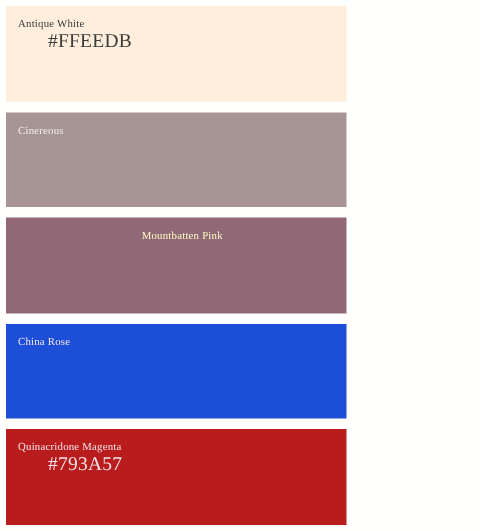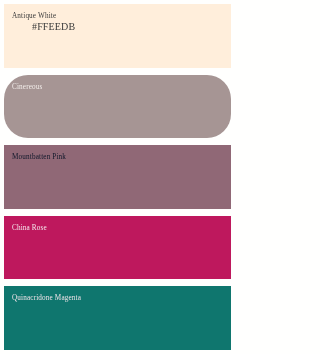--- a/index.html
+++ b/index.html
@@ -32,46 +32,47 @@
     justify-content: flex-start;
     overflow: hidden;
   }
   .swatch-name {
     font-size: 7.2px;
     line-height: 9.5px;
     letter-spacing: 0.15px;
     white-space: nowrap;
   }
   .swatch-hex {
-    font-size: 10px;
+    font-size: 13px;
     line-height: 9.5px;
     letter-spacing: 0.15px;
     white-space: nowrap;
     padding-left: 20px;
   }
 </style>
 </head>
 <body style="background: rgb(255, 255, 254);">
 
 <div class="palette">
 
   <div class="swatch" style="background-color: rgb(255, 238, 219); color: rgb(59, 59, 59);">
     <div class="swatch-name">Antique White</div>
     <div class="swatch-hex">#FFEEDB</div>
   </div>
 
-  <div class="swatch" style="background-color: rgb(166, 149, 148); color: rgb(242, 237, 234); border-radius: 24px;">
+  <div class="swatch" style="background-color: rgb(166, 149, 148); color: rgb(242, 237, 234);">
     <div class="swatch-name">Cinereous</div>
   </div>
 
-  <div class="swatch" style="background-color: rgb(144, 104, 118); color: #0f172a;">
+  <div class="swatch" style="background-color: rgb(144, 104, 118); color: #fef9c3; text-align: center;">
     <div class="swatch-name">Mountbatten Pink</div>
   </div>
 
-  <div class="swatch" style="background-color: #be185d; color: rgb(244, 232, 236);">
+  <div class="swatch" style="background-color: #1d4ed8; color: rgb(244, 232, 236);">
     <div class="swatch-name">China Rose</div>
   </div>
 
-  <div class="swatch" style="background-color: #0f766e; color: rgb(239, 227, 233);">
+  <div class="swatch" style="background-color: #b91c1c; color: rgb(239, 227, 233);">
     <div class="swatch-name">Quinacridone Magenta</div>
+    <div class="swatch-hex">#793A57</div>
   </div>
 
 </div>
 
 </body></html>

